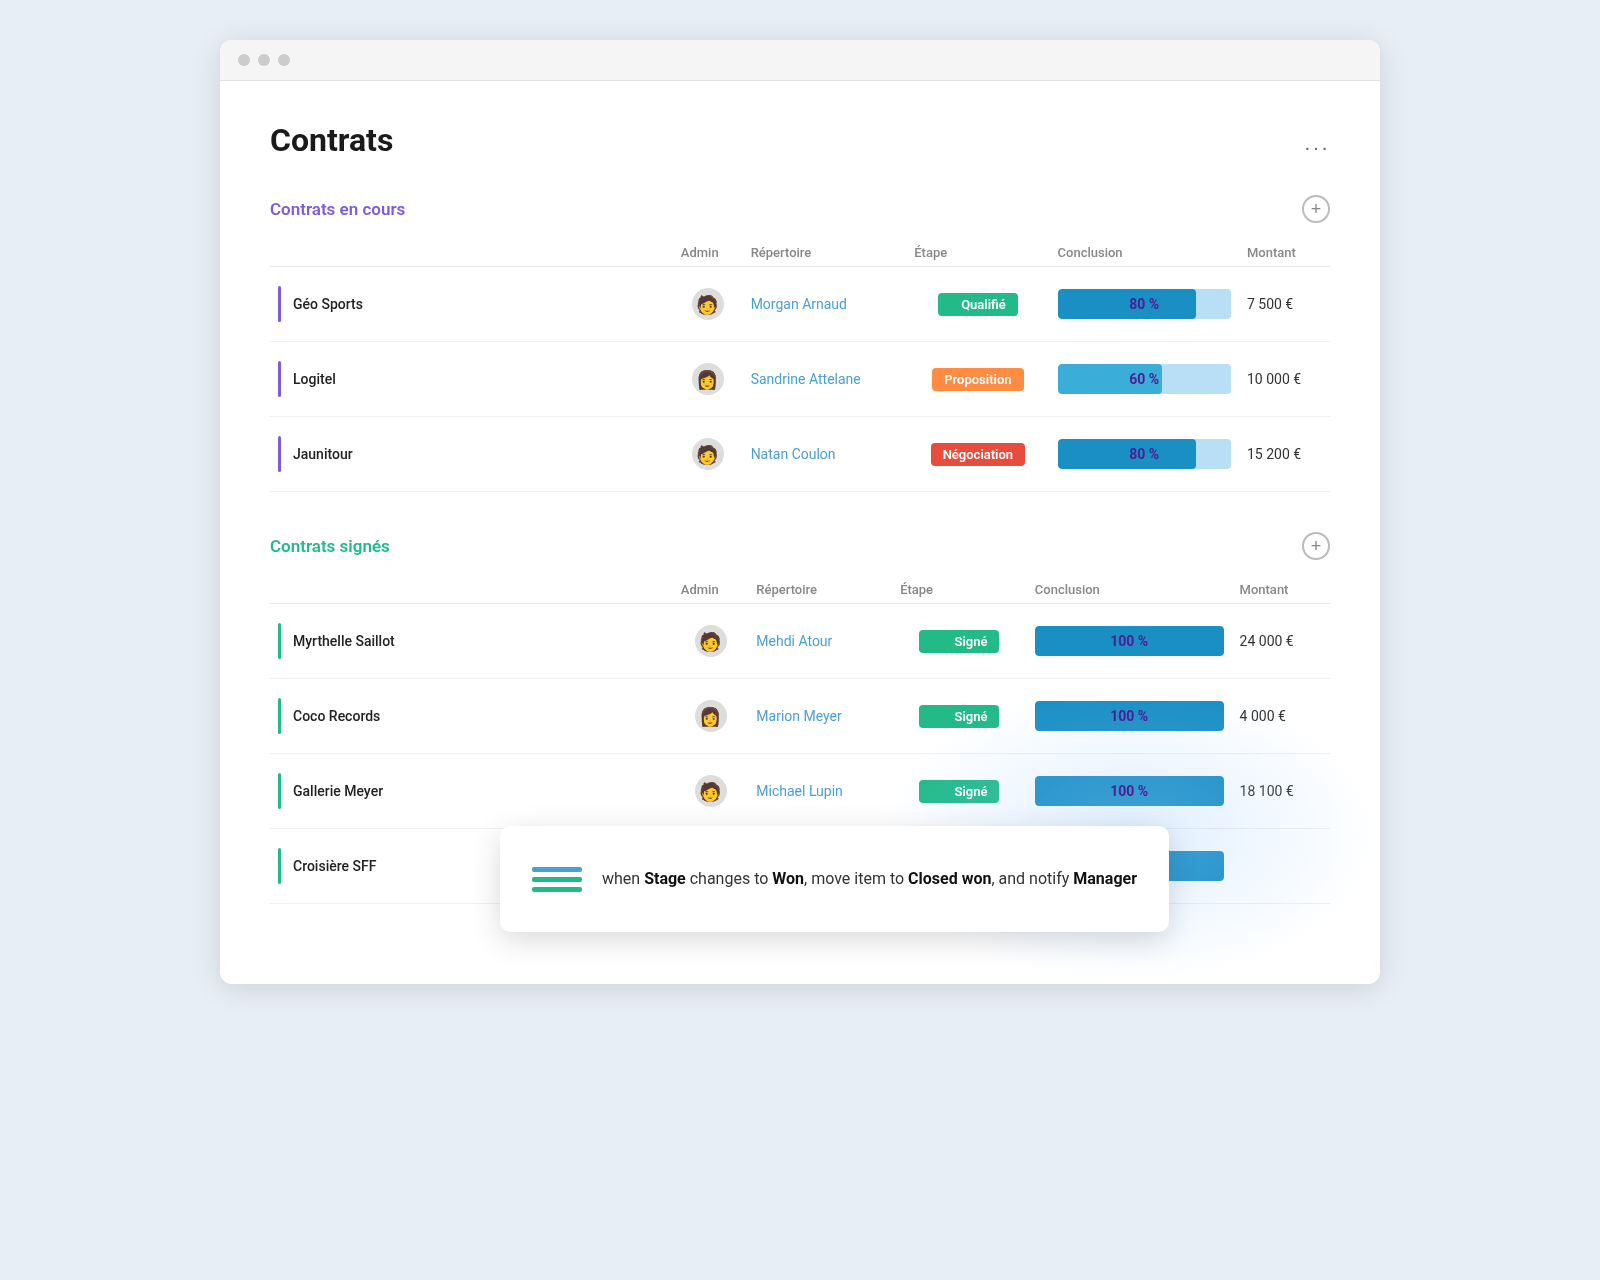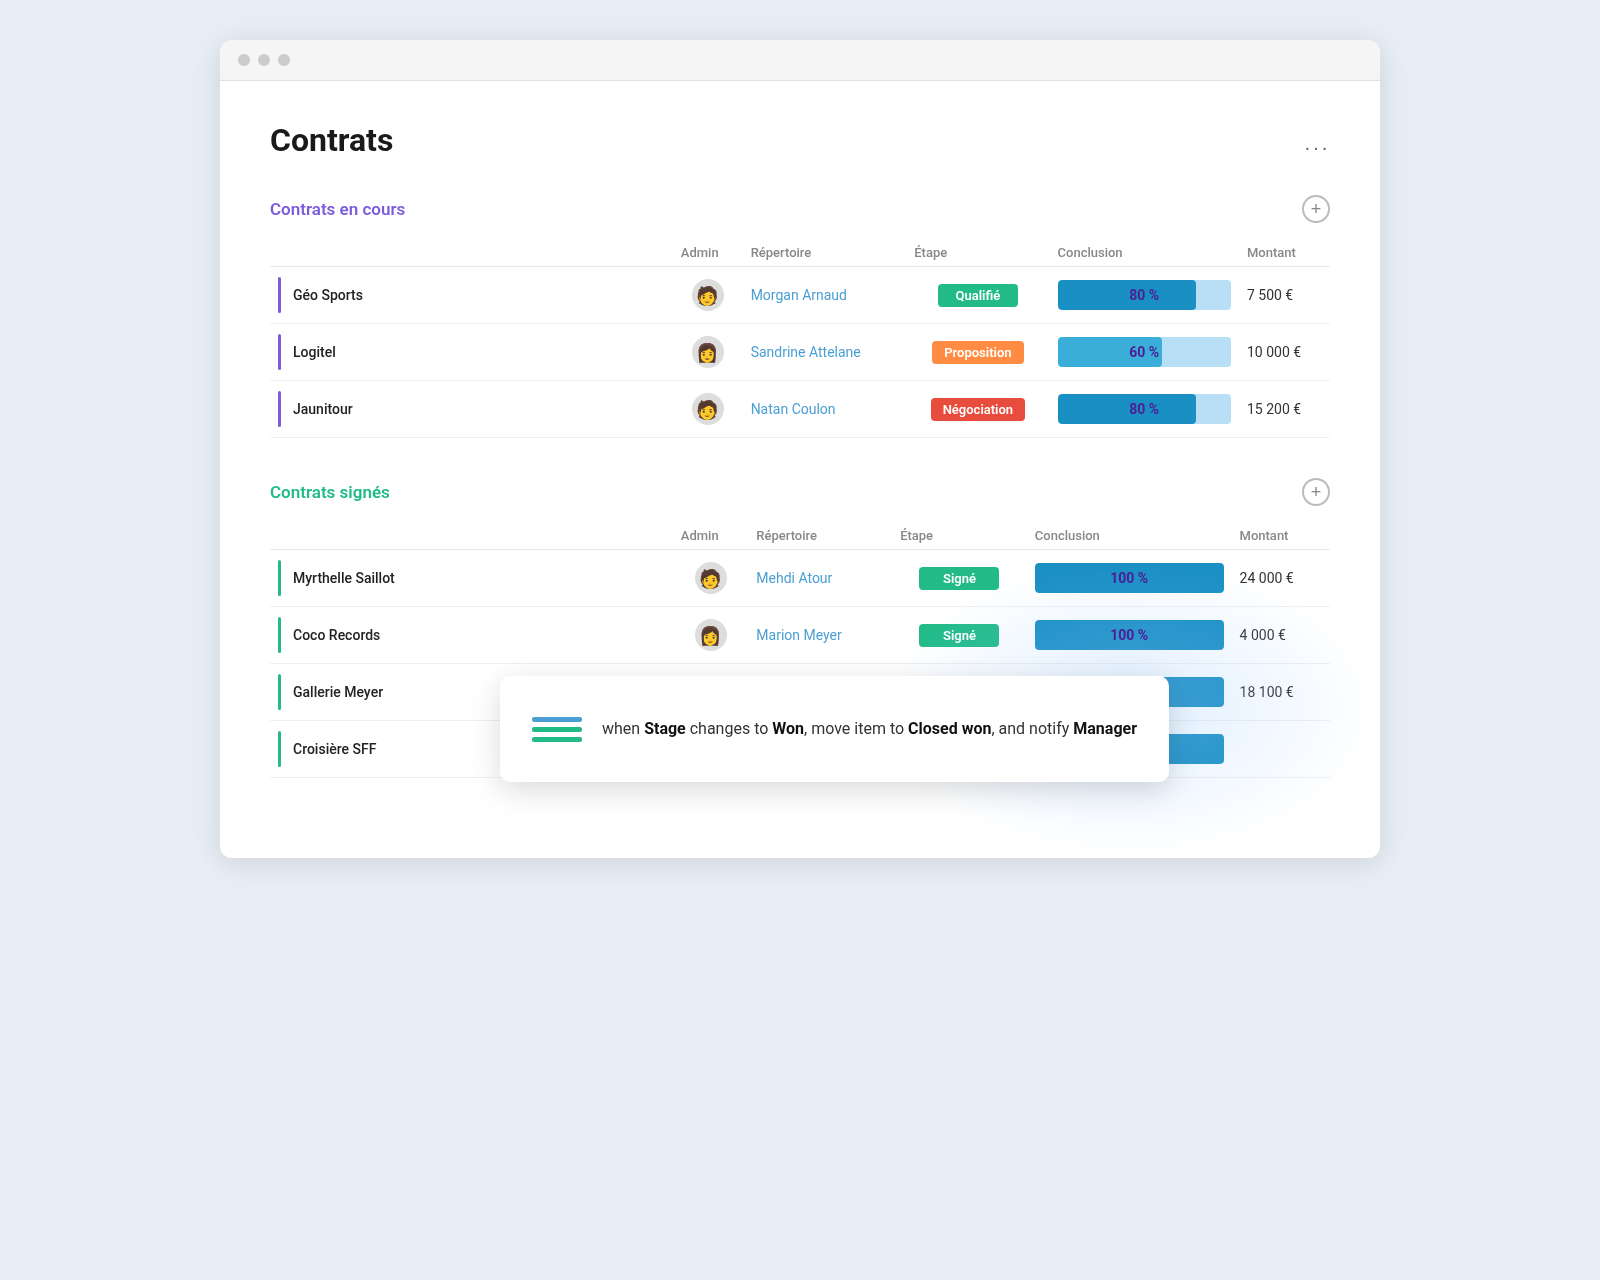--- a/index.html
+++ b/index.html
@@ -112,21 +112,21 @@
       border-bottom: 1px solid #e8e8e8;
     }
 
     .table thead tr th.center { text-align: left; }
 
     .table tbody tr {
       border-bottom: 1px solid #f0f0f0;
     }
 
     .table tbody tr td {
-      padding: 10px 8px;
+      padding: 19px 8px;
       font-size: 14px;
       color: #333;
       vertical-align: middle;
     }
 
     .name-cell {
       display: flex;
       align-items: center;
       gap: 0;
     }
@@ -168,21 +168,21 @@
     }
 
     .etape-badge {
       display: inline-block;
       padding: 4px 12px;
       border-radius: 4px;
       font-size: 13px;
       font-weight: 600;
       color: #fff;
       min-width: 80px;
-      text-align: center;
+      text-align: right;
     }
 
     .badge-qualifie { background: #22bb88; }
     .badge-proposition { background: #ff8c42; }
     .badge-negociation { background: #e74c3c; }
     .badge-signe { background: #22bb88; }
 
     .progress-bar-container {
       background: #b8dff5;
       border-radius: 4px;
@@ -211,21 +211,21 @@
 
     .montant-cell {
       font-size: 14px;
       color: #333;
       white-space: nowrap;
     }
 
     
     .automation-popup {
       position: absolute;
-      bottom: 76px;
+      bottom: 52px;
       left: 280px;
       background: #fff;
       border-radius: 10px;
       box-shadow: 0 8px 30px rgba(0,0,0,0.15);
       padding: 28px 32px;
       display: flex;
       align-items: center;
       gap: 20px;
       max-width: 700px;
       z-index: 10;

